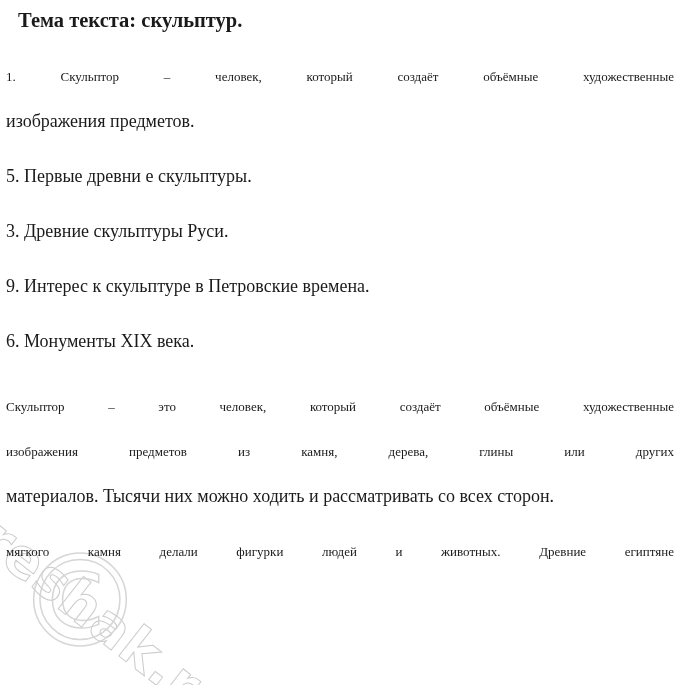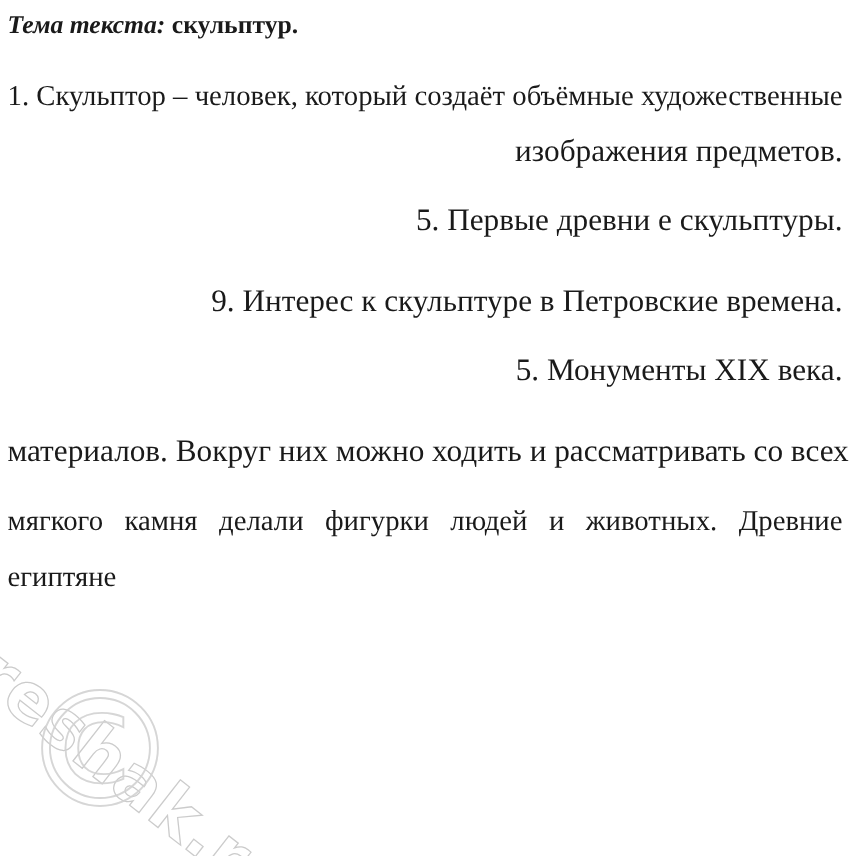--- a/index.html
+++ b/index.html
@@ -64,53 +64,53 @@
   }
 
   
   #content {
     position: relative;
     z-index: 2;
     padding: 0 4px;
   }
 
   .line {
-    font-size: 25px;
+    font-size: 18px;
     line-height: 45px;
     margin: 0;
-    text-align: right;
+    text-align: left;
     white-space: nowrap;
   }
 
   .heading {
     font-size: 20.5px;
     line-height: 40px;
     margin: 0;
     white-space: nowrap;
   }
   .heading .lbl {
     font-weight: bold;
-    font-style: italic;
+    margin-left: 12px;
   }
   .heading .val {
     font-weight: bold;
     font-style: normal;
   }
   .heading .val-italic {
     font-weight: normal;
     font-style: italic;
   }
 
   .sp-h1 { height: 6px; }
   .sp-h2 { height: 8px; }
   .sp-block { height: 10px; }
 
   
   .jline {
-    font-size: 23px;
+    font-size: 13px;
     line-height: 45px;
     margin: 0;
     text-align: justify;
     text-align-last: justify;
   }
 </style>
 </head>
 <body>
 
 <div id="page">
@@ -135,36 +135,39 @@
       <p class="jline">1. Скульптор – человек, который создаёт объёмные художественные</p>
       <p class="line">изображения предметов.</p>
     </div>
 
     <div class="sp-block"></div>
 
     <p class="line">5. Первые древни е скульптуры.</p>
 
     <div class="sp-block"></div>
 
+    <p class="line">3. Древние скульптуры Руси.</p>
 
     <div class="sp-block"></div>
 
     <p class="line">9. Интерес к скульптуре в Петровские времена.</p>
 
     <div class="sp-block"></div>
 
-    <p class="line">5. Монументы XIX века.</p>
+    <p class="line">6. Монументы XIX века.</p>
 
     <div class="sp-block"></div>
 
 
     <div class="sp-block"></div>
 
     <div>
-      <p class="line">материалов. Вокруг них можно ходить и рассматривать со всех сторон.</p>
+      <p class="jline">Скульптор – это человек, который создаёт объёмные художественные</p>
+      <p class="jline">изображения предметов из камня, дерева, глины или других</p>
+      <p class="line">материалов. Тысячи них можно ходить и рассматривать со всех сторон.</p>
     </div>
 
     <div class="sp-block"></div>
 
     <div>
       <p class="jline">мягкого камня делали фигурки людей и животных. Древние египтяне</p>
 
     </div>
 
   </div>

